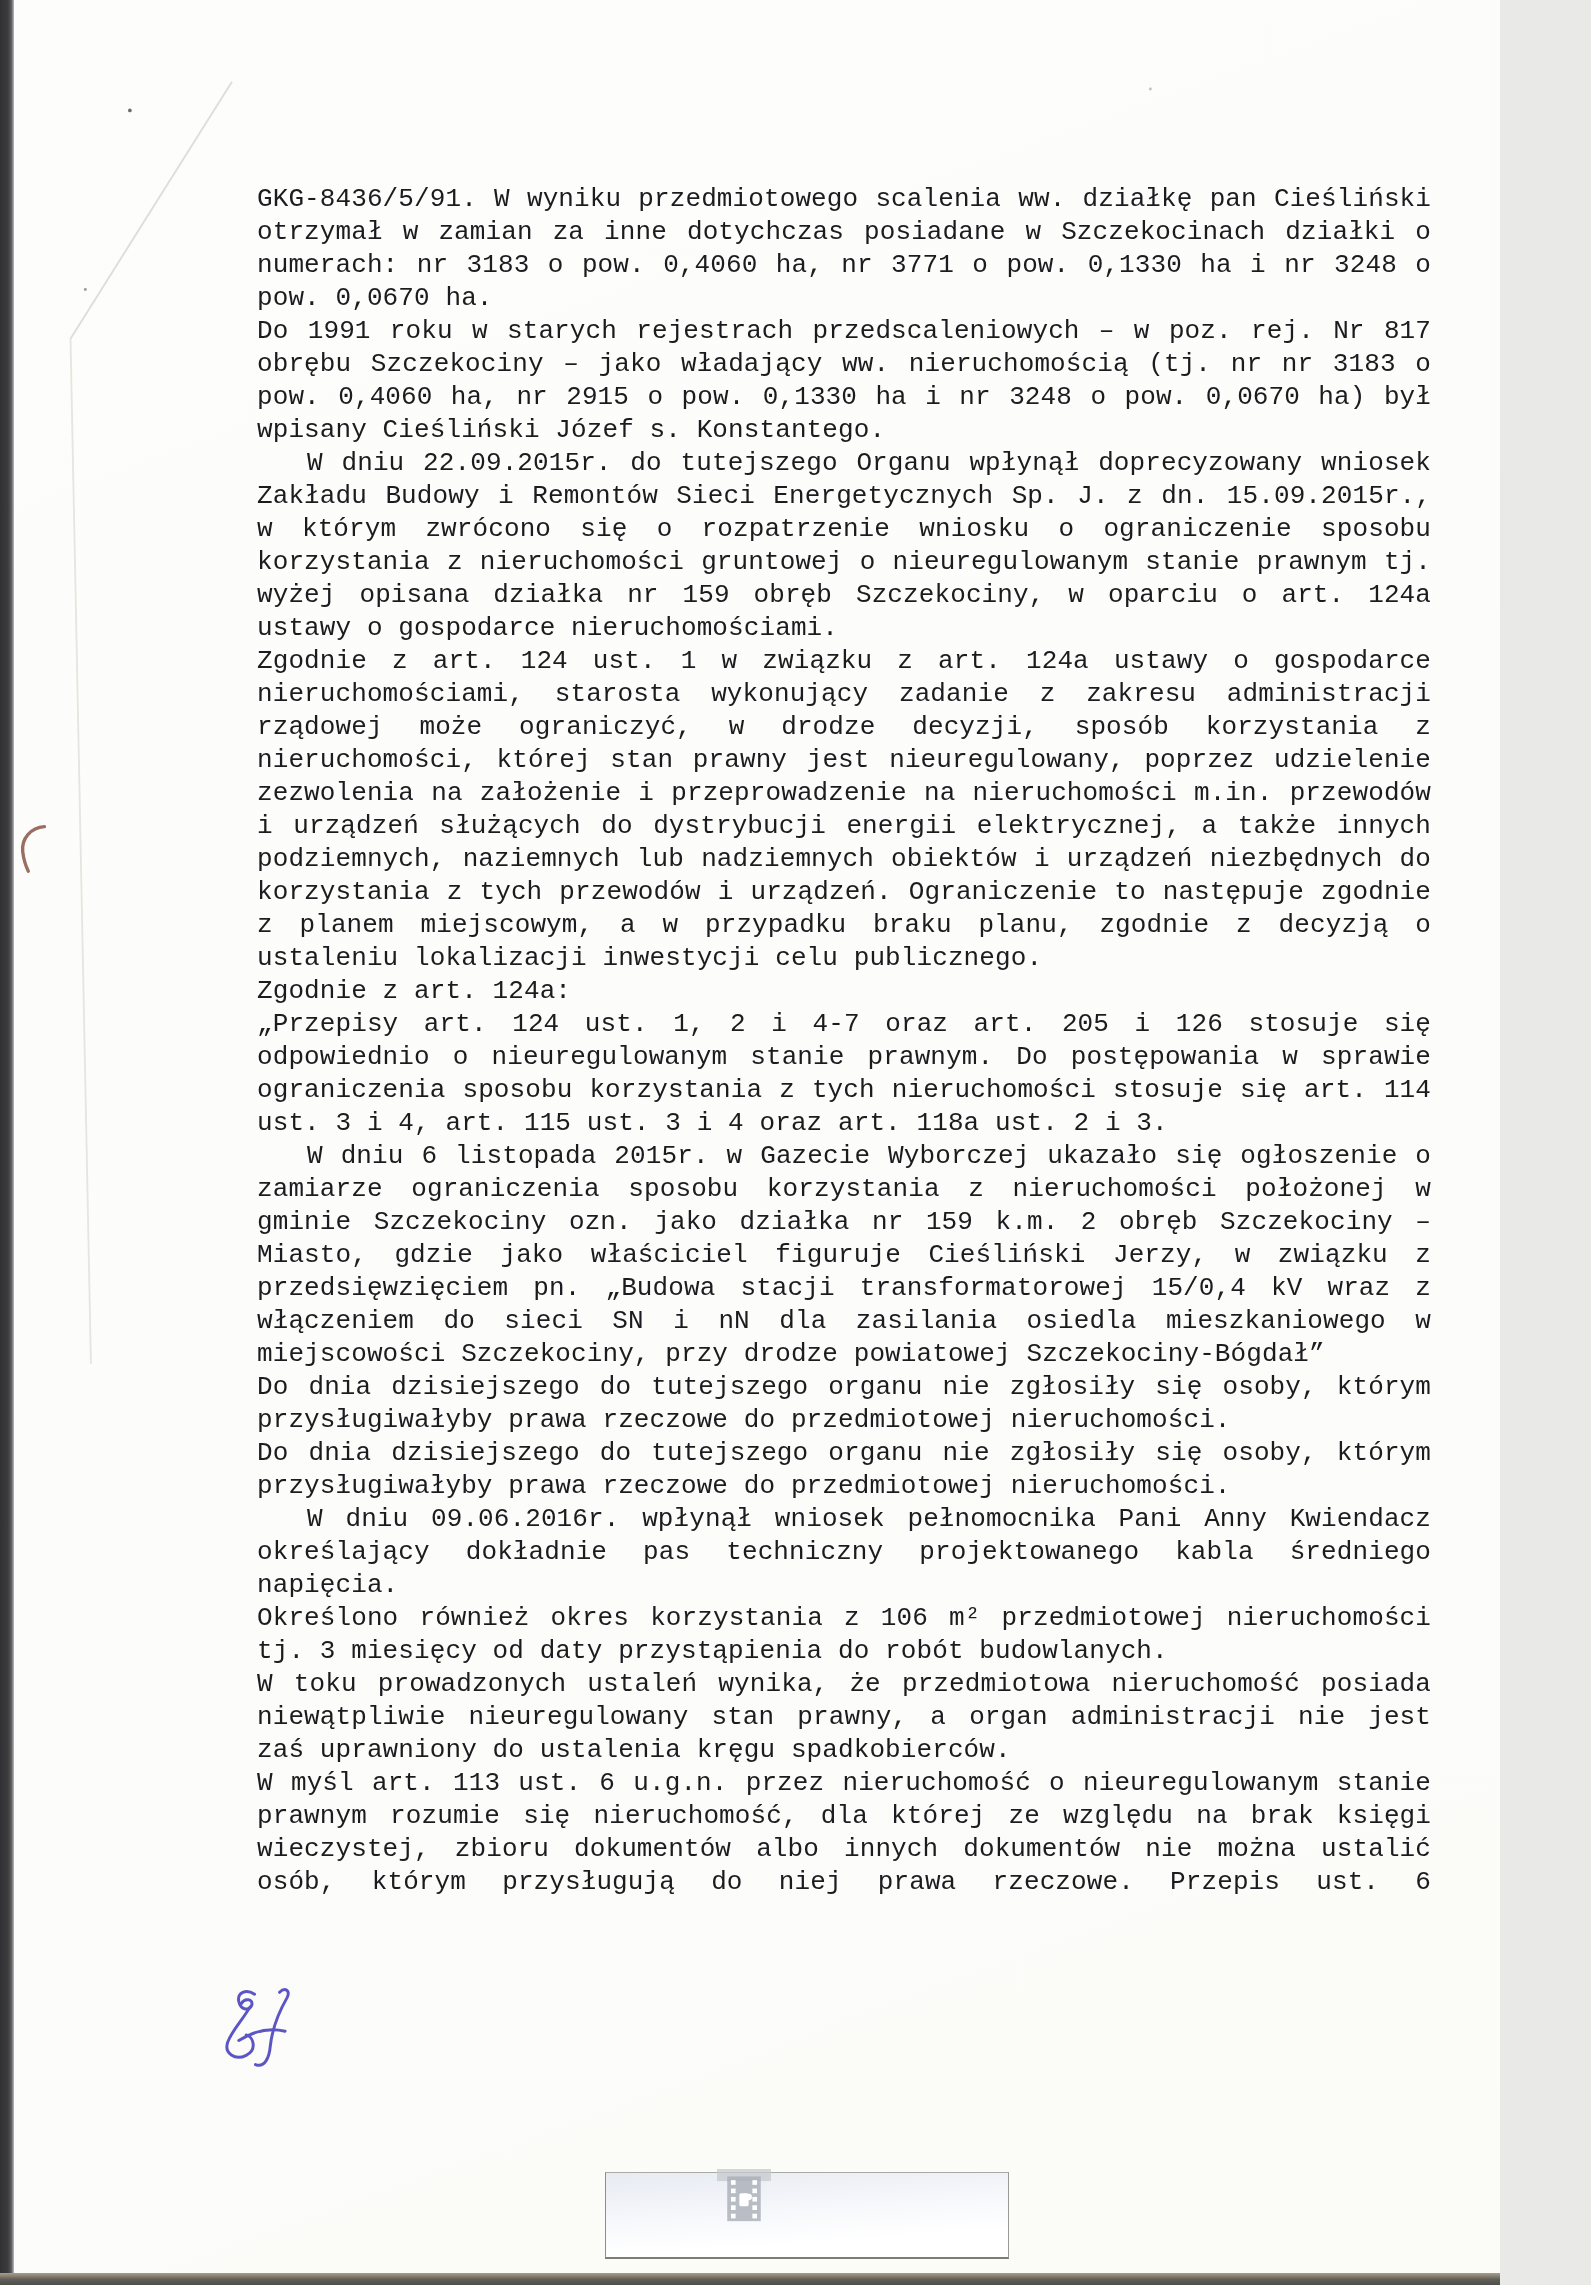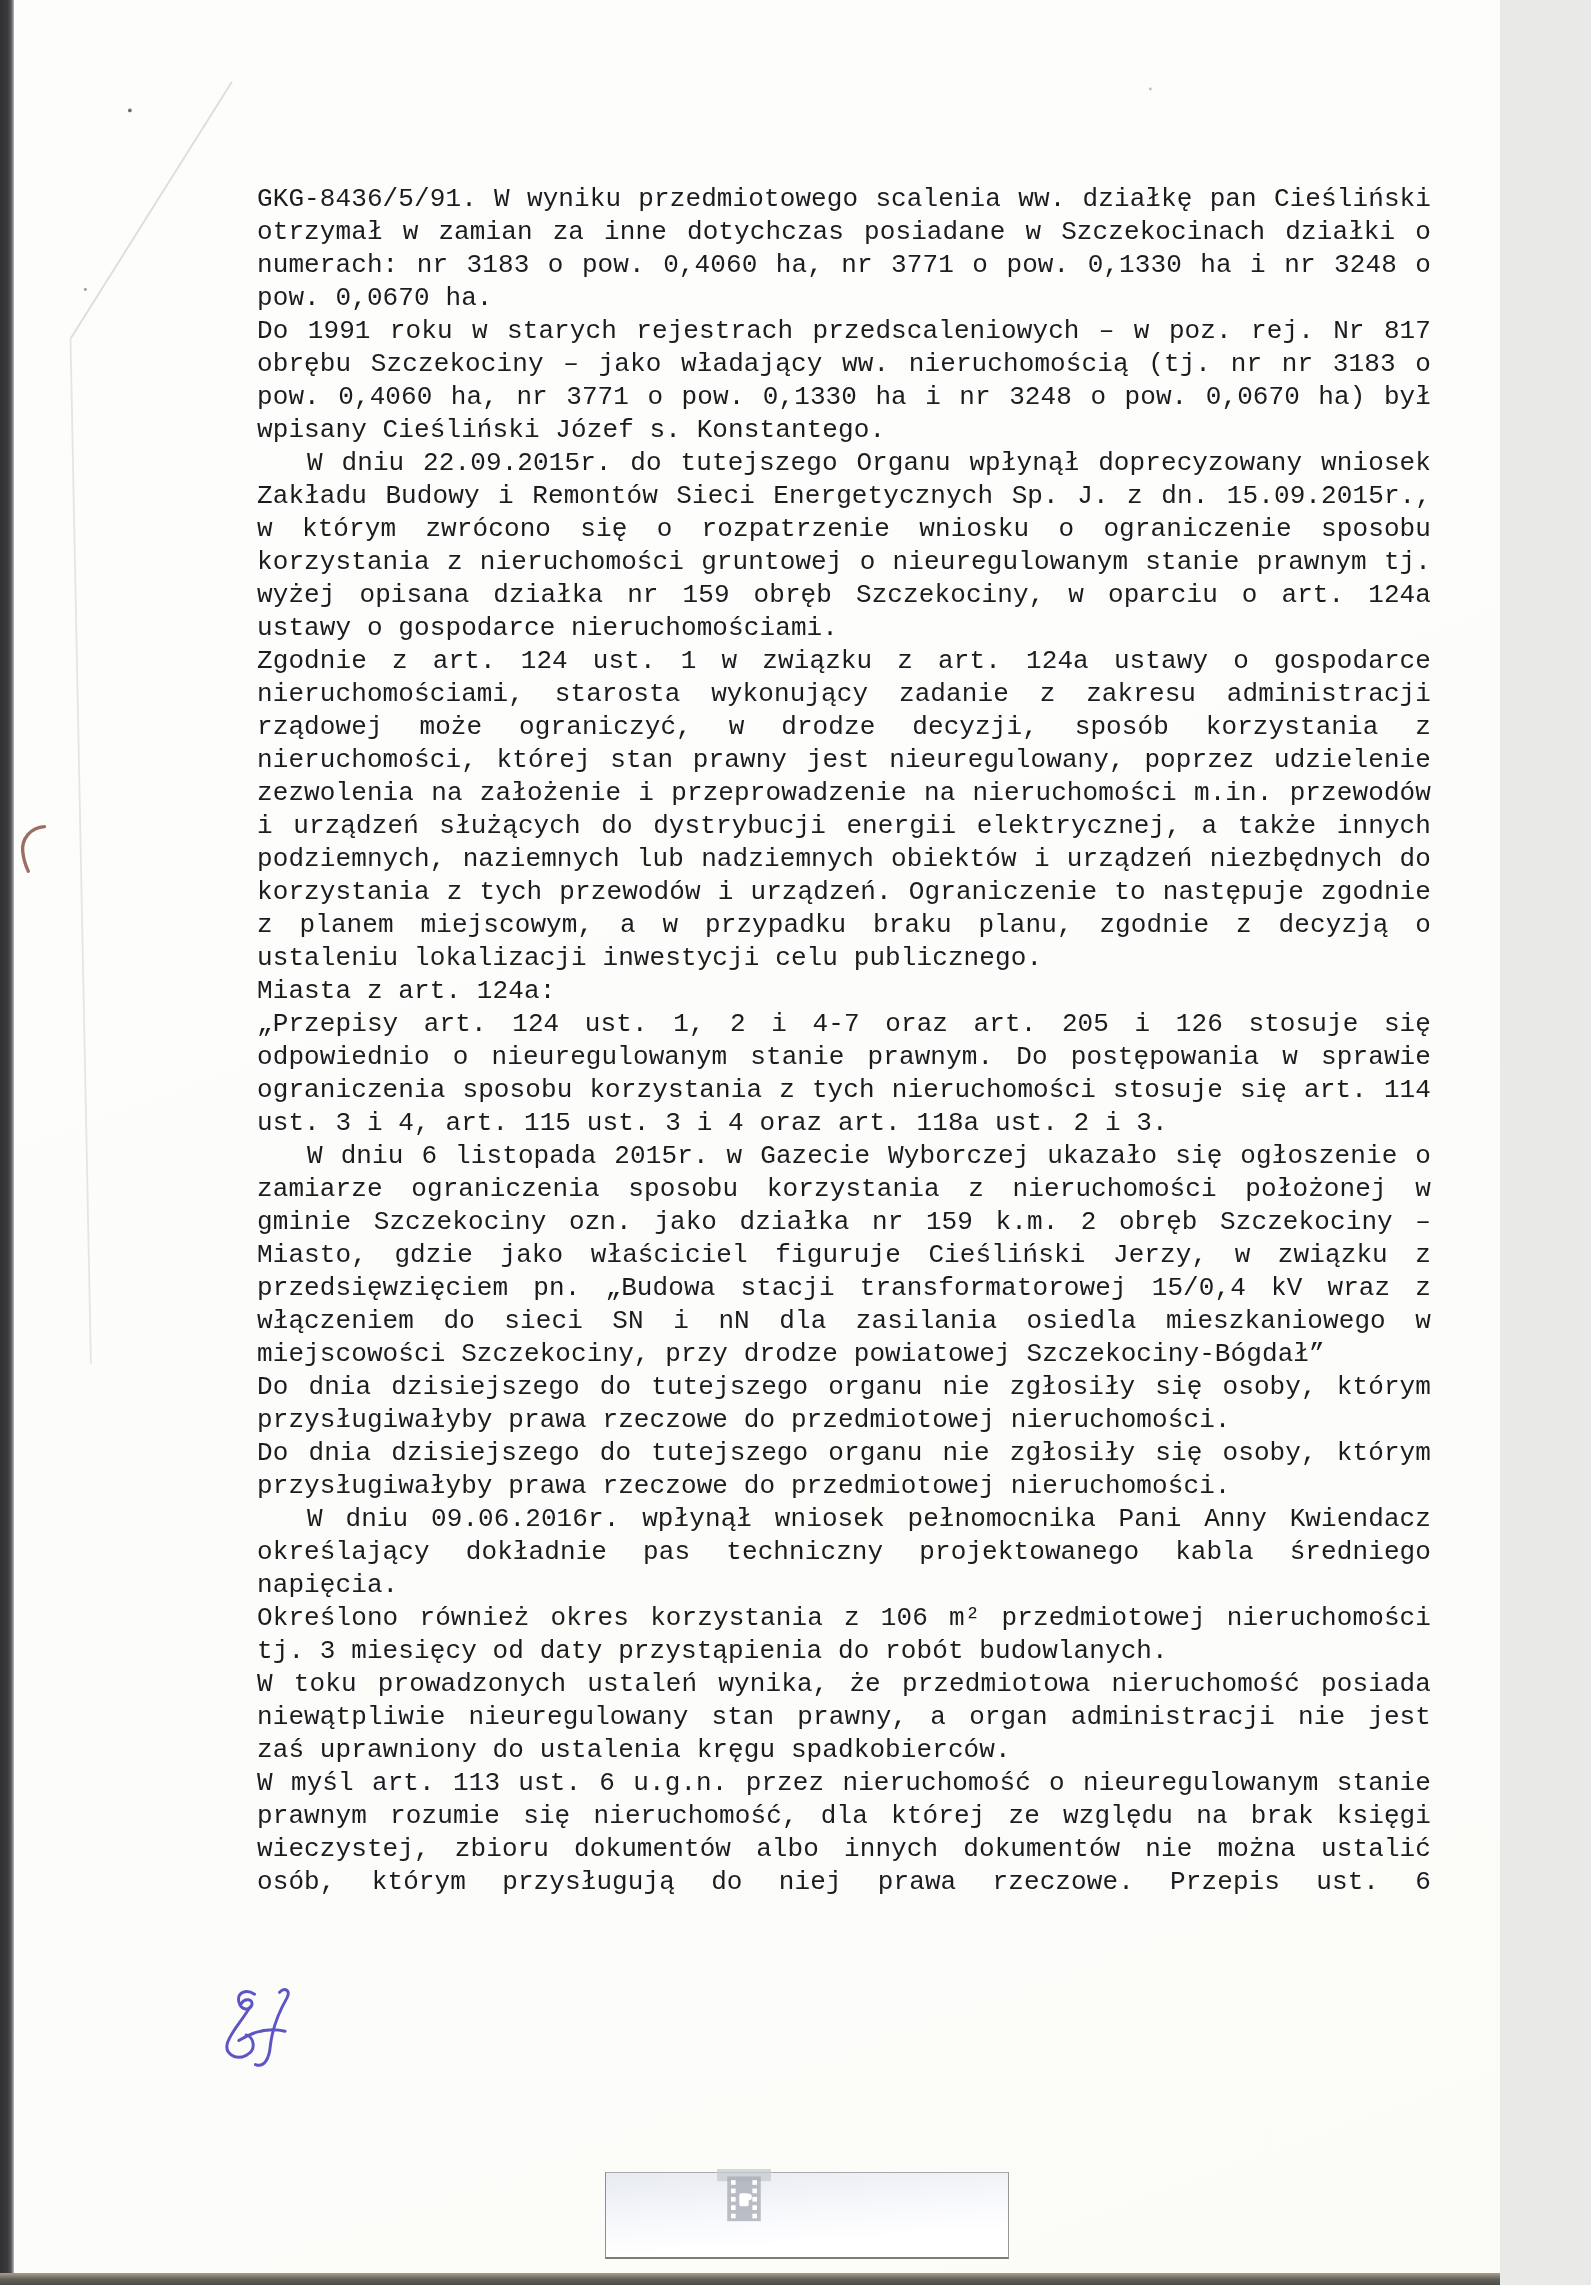--- a/index.html
+++ b/index.html
@@ -97,24 +97,24 @@
 
     <path d="M48 891 C33 892 23 904 24.5 918 C25.5 927 28 934 30.5 939" fill="none" stroke="#9a6f62" stroke-width="3.6" stroke-linecap="round"></path>
 
     <circle cx="140" cy="119" r="2" fill="#6b6b6b"></circle>
     <circle cx="92" cy="312" r="1.6" fill="#9a9a96"></circle>
     <circle cx="1240" cy="96" r="1.6" fill="#c2c2be"></circle>
   </svg>
 
   <div class="text-block">
     <p>GKG-8436/5/91. W wyniku przedmiotowego scalenia ww. działkę pan Cieśliński otrzymał w zamian za inne dotychczas posiadane w Szczekocinach działki o numerach: nr 3183 o pow. 0,4060 ha, nr 3771 o pow. 0,1330 ha i nr 3248 o pow. 0,0670 ha.</p>
-    <p>Do 1991 roku w starych rejestrach przedscaleniowych – w poz. rej. Nr 817 obrębu Szczekociny – jako władający ww. nieruchomością (tj. nr nr 3183 o pow. 0,4060 ha, nr 3771 o pow. 0,1330 ha i nr 3248 o pow. 0,0670 ha) był wpisany Cieśliński Józef s. Konstantego.</p>
+    <p>Do 1991 roku w starych rejestrach przedscaleniowych – w poz. rej. Nr 817 obrębu Szczekociny – jako władający ww. nieruchomością (tj. nr nr 3183 o pow. 0,4060 ha, nr 2915 o pow. 0,1330 ha i nr 3248 o pow. 0,0670 ha) był wpisany Cieśliński Józef s. Konstantego.</p>
     <p class="p-indent mt33">W dniu 22.09.2015r. do tutejszego Organu wpłynął doprecyzowany wniosek Zakładu Budowy i Remontów Sieci Energetycznych Sp. J. z dn. 15.09.2015r., w którym zwrócono się o rozpatrzenie wniosku o ograniczenie sposobu korzystania z nieruchomości gruntowej o nieuregulowanym stanie prawnym tj. wyżej opisana działka nr 159 obręb Szczekociny, w oparciu o art. 124a ustawy o gospodarce nieruchomościami.</p>
     <p class="mt40">Zgodnie z art. 124 ust. 1 w związku z art. 124a ustawy o gospodarce nieruchomościami, starosta wykonujący zadanie z zakresu administracji rządowej może ograniczyć, w drodze decyzji, sposób korzystania z nieruchomości, której stan prawny jest nieuregulowany, poprzez udzielenie zezwolenia na założenie i przeprowadzenie na nieruchomości m.in. przewodów i urządzeń służących do dystrybucji energii elektrycznej, a także innych podziemnych, naziemnych lub nadziemnych obiektów i urządzeń niezbędnych do korzystania z tych przewodów i urządzeń. Ograniczenie to następuje zgodnie z planem miejscowym, a w przypadku braku planu, zgodnie z decyzją o ustaleniu lokalizacji inwestycji celu publicznego.</p>
-    <p class="mt23">Miasta z art. 124a:</p>
+    <p class="mt23">Zgodnie z art. 124a:</p>
     <p>„Przepisy art. 124 ust. 1, 2 i 4-7 oraz art. 205 i 126 stosuje się odpowiednio o nieuregulowanym stanie prawnym. Do postępowania w sprawie ograniczenia sposobu korzystania z tych nieruchomości stosuje się art. 114 ust. 3 i 4, art. 115 ust. 3 i 4 oraz art. 118a ust. 2 i 3.</p>
     <p class="p-indent mt30">W dniu 6 listopada 2015r. w Gazecie Wyborczej ukazało się ogłoszenie o zamiarze ograniczenia sposobu korzystania z nieruchomości położonej w gminie Szczekociny ozn. jako działka nr 159 k.m. 2 obręb Szczekociny – Miasto, gdzie jako właściciel figuruje Cieśliński Jerzy, w związku z przedsięwzięciem pn. „Budowa stacji transformatorowej 15/0,4 kV wraz z włączeniem do sieci SN i nN dla zasilania osiedla mieszkaniowego w miejscowości Szczekociny, przy drodze powiatowej Szczekociny-Bógdał”</p>
     <p>Do dnia dzisiejszego do tutejszego organu nie zgłosiły się osoby, którym przysługiwałyby prawa rzeczowe do przedmiotowej nieruchomości.</p>
     <p>Do dnia dzisiejszego do tutejszego organu nie zgłosiły się osoby, którym przysługiwałyby prawa rzeczowe do przedmiotowej nieruchomości.</p>
     <p class="p-indent">W dniu 09.06.2016r. wpłynął wniosek pełnomocnika Pani Anny Kwiendacz określający dokładnie pas techniczny projektowanego kabla średniego napięcia.</p>
     <p>Określono również okres korzystania z 106 m² przedmiotowej nieruchomości tj. 3 miesięcy od daty przystąpienia do robót budowlanych.</p>
     <p class="mt36">W toku prowadzonych ustaleń wynika, że przedmiotowa nieruchomość posiada niewątpliwie nieuregulowany stan prawny, a organ administracji nie jest zaś uprawniony do ustalenia kręgu spadkobierców.</p>
     <p class="mt36 justify-last">W myśl art. 113 ust. 6 u.g.n. przez nieruchomość o nieuregulowanym stanie prawnym rozumie się nieruchomość, dla której ze względu na brak księgi wieczystej, zbioru dokumentów albo innych dokumentów nie można ustalić osób, którym przysługują do niej prawa rzeczowe. Przepis ust. 6</p>
   </div>
 

